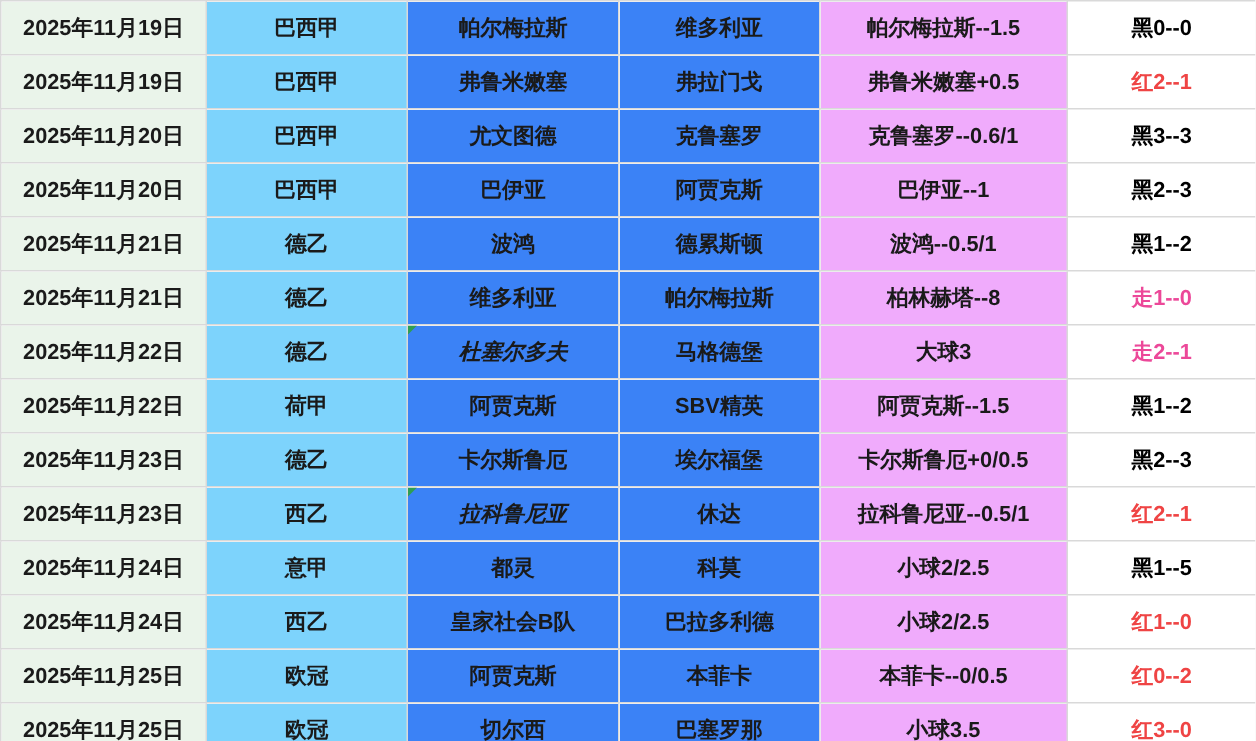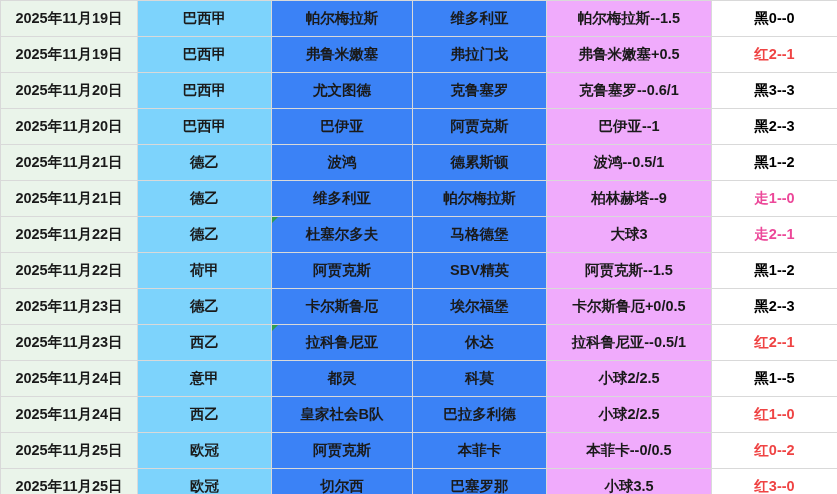--- a/index.html
+++ b/index.html
@@ -62,20 +62,21 @@
     background: #ffffff;
     font-size: 14px;
   }
   td.result .res-black { color: #000000; }
   td.result .res-red { color: #ef4444; }
   td.result .res-walk { color: #ec4899; }
 
   
   td.mark {
     position: relative;
+    font-style: italic;
   }
   td.mark::before {
     content: "";
     position: absolute;
     top: 0;
     left: 0;
     border-top: 6px solid #2e9e52;
     border-right: 6px solid transparent;
   }
 </style>
@@ -131,21 +132,21 @@
           <td class="home">波鸿</td>
           <td class="away">德累斯顿</td>
           <td class="pick">波鸿--0.5/1</td>
           <td class="result"><span class="res-black">黑1--2</span></td>
         </tr>
         <tr>
           <td class="date">2025年11月21日</td>
           <td class="league">德乙</td>
           <td class="home">维多利亚</td>
           <td class="away">帕尔梅拉斯</td>
-          <td class="pick">柏林赫塔--9</td>
+          <td class="pick">柏林赫塔--8</td>
           <td class="result"><span class="res-walk">走1--0</span></td>
         </tr>
         <tr>
           <td class="date">2025年11月22日</td>
           <td class="league">德乙</td>
           <td class="home mark">杜塞尔多夫</td>
           <td class="away">马格德堡</td>
           <td class="pick">大球3</td>
           <td class="result"><span class="res-walk">走2--1</span></td>
         </tr>

